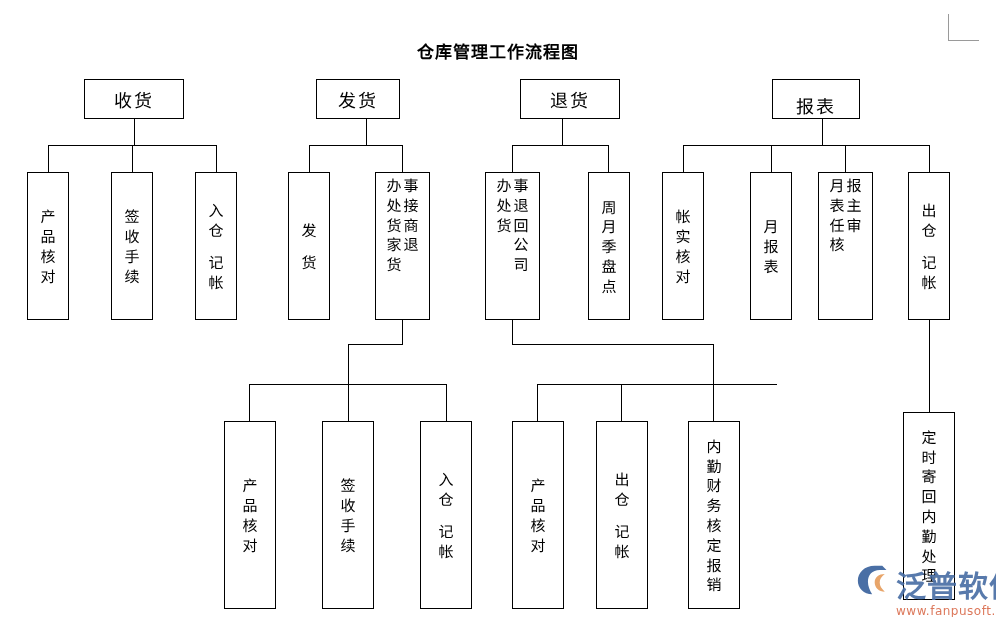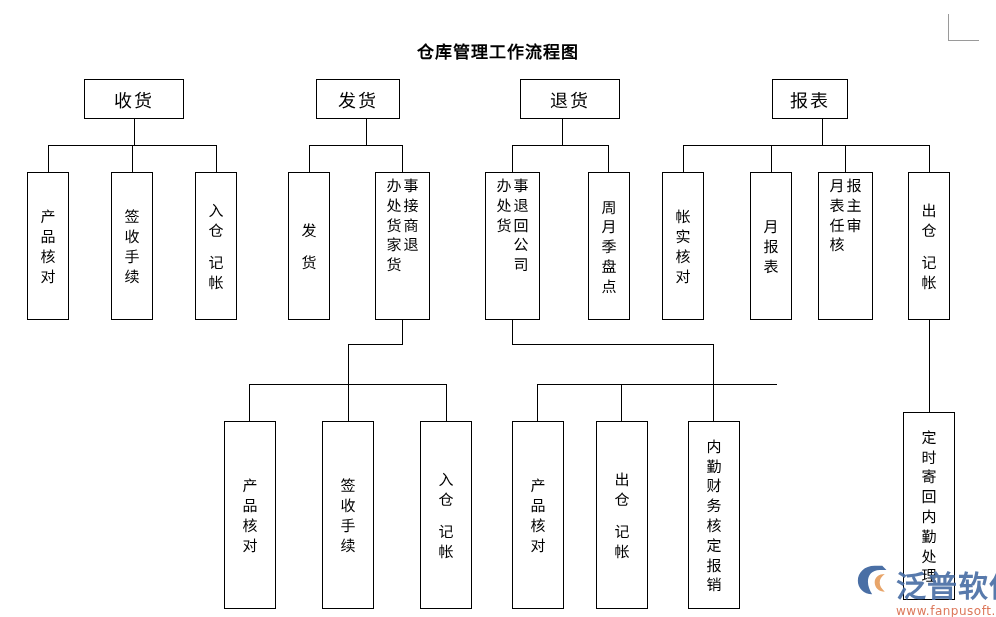--- a/index.html
+++ b/index.html
@@ -119,21 +119,21 @@
   </div>
 
   <div class="box horiz" style="left:316px;top:79px;width:84px;height:40px;">
     <span>发货</span>
   </div>
 
   <div class="box horiz" style="left:512px;top:79px;width:100px;height:40px;margin-left:8px;">
     <span>退货</span>
   </div>
 
-  <div class="box horiz" style="left:772px;top:79px;width:76px;height:40px;">
+  <div class="box horiz" style="left:772px;top:79px;width:88px;height:40px;align-items:flex-end;">
     <span>报表</span>
   </div>
 
   <div class="box" style="left:27px;top:172px;width:42px;height:148px;">
     <div class="vtext">
         <span>产</span>
         <span>品</span>
         <span>核</span>
         <span>对</span>
       </div>

